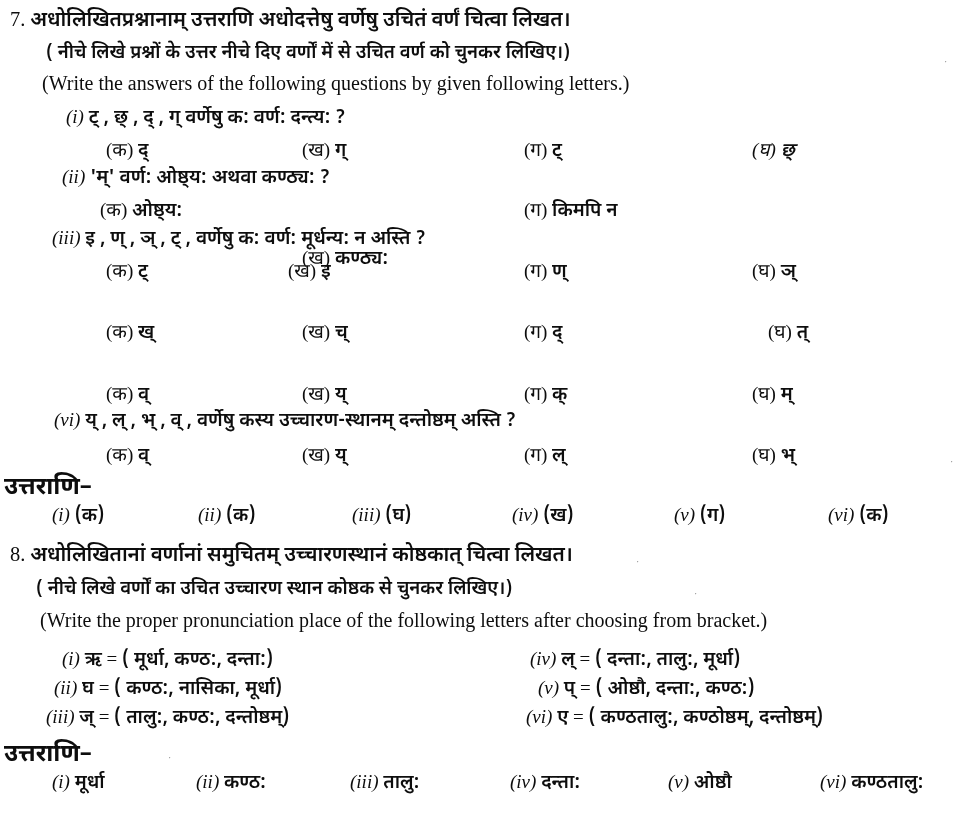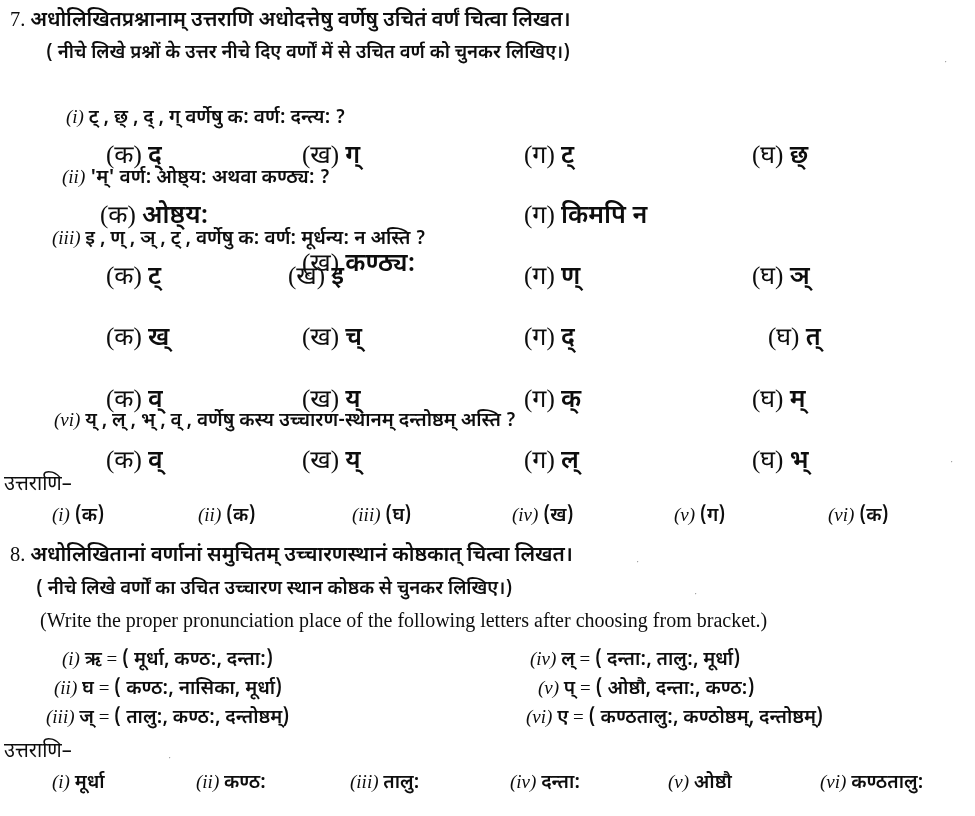--- a/index.html
+++ b/index.html
@@ -62,33 +62,33 @@
     font-weight: 400;
   }
 
   
   .row { position: absolute; white-space: nowrap; }
 
   
   .opts { position: absolute; white-space: nowrap; }
   .opt {
     position: absolute;
-    font-size: 25px;
+    font-size: 19px;
     font-weight: 600;
     white-space: nowrap;
   }
   .opt .lbl {
     font-family: "Liberation Serif", "DejaVu Serif", serif;
     font-weight: 400;
   }
 
   .ans-head {
     position: absolute;
-    font-size: 20px;
-    font-weight: 400;
+    font-size: 24px;
+    font-weight: 700;
     white-space: nowrap;
   }
   .ans-cell {
     position: absolute;
     font-size: 19px;
     font-weight: 600;
     white-space: nowrap;
   }
 
   .q8item {
@@ -109,39 +109,40 @@
 
 <div class="page">
 
   <div class="row qnum-line" style="left:10px; top:8px;">
     <span class="paren">7.</span>
     <span class="dev">अधोलिखितप्रश्नानाम् उत्तराणि अधोदत्तेषु वर्णेषु उचितं वर्णं चित्वा लिखत।</span>
   </div>
 
   <div class="row hindi-line dev" style="left:46px; top:41px;">( नीचे लिखे प्रश्नों के उत्तर नीचे दिए वर्णों में से उचित वर्ण को चुनकर लिखिए।)</div>
 
+  <div class="row english-line eng" style="left:42px; top:72px;">(Write the answers of the following questions by given following letters.)</div>
 
   <div class="row item-line" style="left:66px; top:106px;">
     <span class="roman">(i)</span>
     <span class="dev">ट् , छ् , द् , ग् वर्णेषु क: वर्ण: दन्त्य: ?</span>
   </div>
   <div class="opts" style="left:0; top:136px;">
     <div class="opt" style="left:106px;">
       <span class="lbl">(क)</span>
       <span class="dev">द्</span>
     </div>
     <div class="opt" style="left:302px;">
       <span class="lbl">(ख)</span>
       <span class="dev">ग्</span>
     </div>
     <div class="opt" style="left:524px;">
       <span class="lbl">(ग)</span>
       <span class="dev">ट्</span>
     </div>
-    <div class="opt" style="left:752px;">
+    <div class="opt" style="left:752px;font-style:italic;">
       <span class="lbl">(घ)</span>
       <span class="dev">छ्</span>
     </div>
   </div>
 
   <div class="row item-line" style="left:62px; top:166px;">
     <span class="roman">(ii)</span>
     <span class="dev">'म्' वर्ण: ओष्ठ्य: अथवा कण्ठ्य: ?</span>
   </div>
   <div class="opts" style="left:0; top:196px;">

